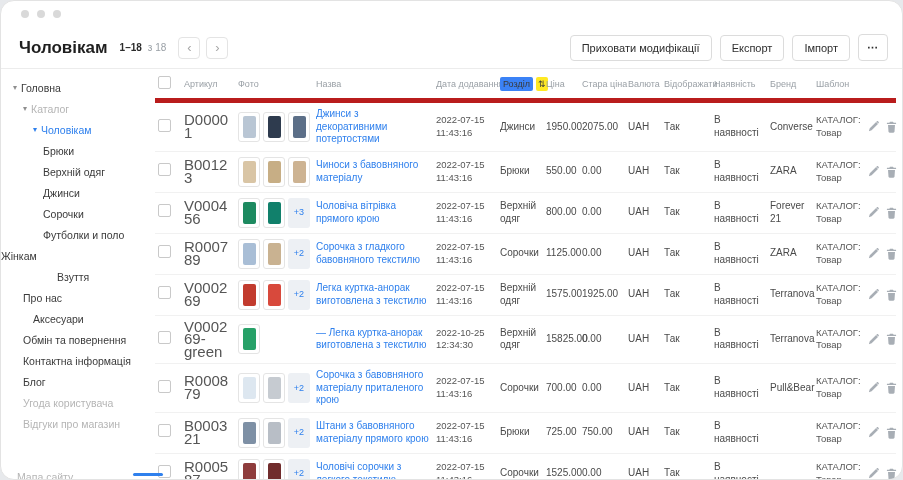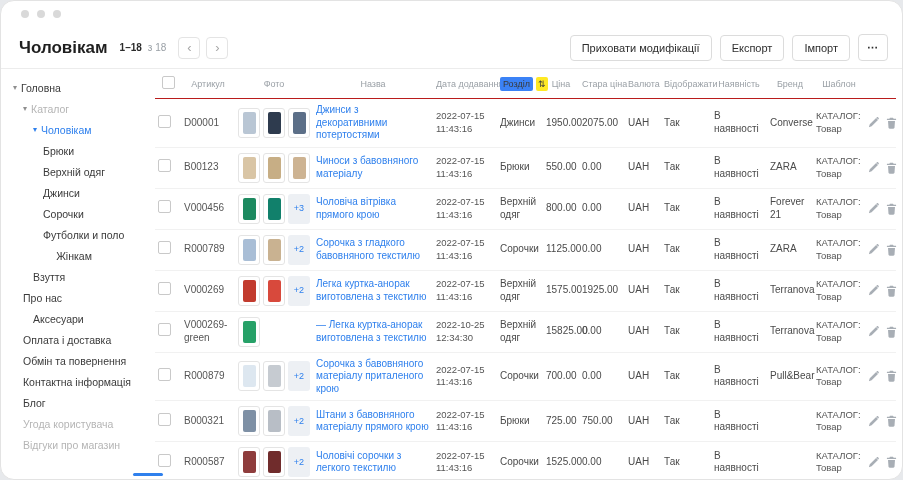--- a/index.html
+++ b/index.html
@@ -30,24 +30,24 @@
   .sidebar { width:146px; flex-shrink:0; padding-top:8px; font-size:10.5px; color:#3a3a3a; overflow:hidden; }
   .side-item { display:flex; align-items:center; height:21px; cursor:pointer; white-space:nowrap; }
   .side-item .chev { color:#8f8f8f; font-size:8px; margin-right:4px; }
   .side-item.active { color:#2f80ed; }
   .side-item.active .chev { color:#2f80ed; }
   .side-item.dim { color:#b5b5b5; }
 
   
   .table-area { flex:1; padding:0 8px; overflow:hidden; position:relative; }
   table { border-collapse:collapse; table-layout:fixed; width:741px; }
-  th { font-weight:normal; font-size:9px; color:#9aa0a6; text-align:center; padding:7px 3px; border-bottom:1px solid #b91c1c; white-space:nowrap; overflow:visible; }
+  th { font-weight:normal; font-size:9px; color:#9aa0a6; text-align:left; padding:7px 3px; border-bottom:5px solid #b91c1c; white-space:nowrap; overflow:visible; }
   td { font-size:10px; color:#4a4a4a; padding:5px 3px; border-bottom:1px solid #f1f1f1; vertical-align:middle; line-height:12.5px; }
   .checkbox { width:13px; height:13px; border:1px solid #c9c9c9; border-radius:2px; background:#fff; display:inline-block; cursor:pointer; }
-  .cell-sku { font-size:10px; color:#555; word-wrap:break-word; }
+  .cell-sku { font-size:15px; color:#555; word-wrap:break-word; }
   .thumbs { display:flex; gap:3px; }
   .thumb { width:22px; height:30px; border:1px solid #e4e4e4; border-radius:3px; background:#fff; display:flex; align-items:center; justify-content:center; cursor:pointer; }
   .thumb i { display:block; width:13px; height:22px; border-radius:2px; }
   .more-badge { width:22px; height:30px; border-radius:3px; background:#edf0f4; color:#2f80ed; font-size:9px; display:flex; align-items:center; justify-content:center; cursor:pointer; }
   .name-link { color:#2f80ed; cursor:pointer; text-decoration:none;margin-top:22px; }
   .cell-date { font-size:9.5px; color:#555; }
   .hl-label { background:#3b82f6; padding:2px 3px; border-radius:2px; color:#3a3a3a; }
   .hl-sort { background:#ffe924; padding:2px 2px; border-radius:2px; color:#3a3a3a; margin-left:3px; font-size:9px; cursor:pointer; }
   .cell-template span { font-size:9.5px; color:#555; }
   .actions { display:flex; gap:7px; align-items:center; }
@@ -104,34 +104,31 @@
         </div>
         <div class="side-item" style="padding-left: 42px;">
           <span>Джинси</span>
         </div>
         <div class="side-item" style="padding-left: 42px;">
           <span>Сорочки</span>
         </div>
         <div class="side-item" style="padding-left: 42px; text-align: right;">
           <span>Футболки и поло</span>
         </div>
-        <div class="side-item" style=" justify-content: center;">
+        <div class="side-item" style="">
           <span>Жінкам</span>
         </div>
-        <div class="side-item" style="padding-left: 32px;">
+        <div class="side-item" style="padding-left: 32px; margin-left: 24px;">
           <span>Взуття</span>
         </div>
         <div class="side-item" style="padding-left: 22px;">
           <span>Про нас</span>
         </div>
         <div class="side-item" style="padding-left: 32px;">
           <span>Аксесуари</span>
-        </div>
-        <div class="side-item" style="padding-left: 22px;">
-          <span>Оплата і доставка</span>
         </div>
         <div class="side-item" style="padding-left: 22px;">
           <span>Обмін та повернення</span>
         </div>
         <div class="side-item" style="padding-left: 22px;">
           <span>Контактна інформація</span>
         </div>
         <div class="side-item" style="padding-left: 22px;">
           <span>Блог</span>
         </div>

